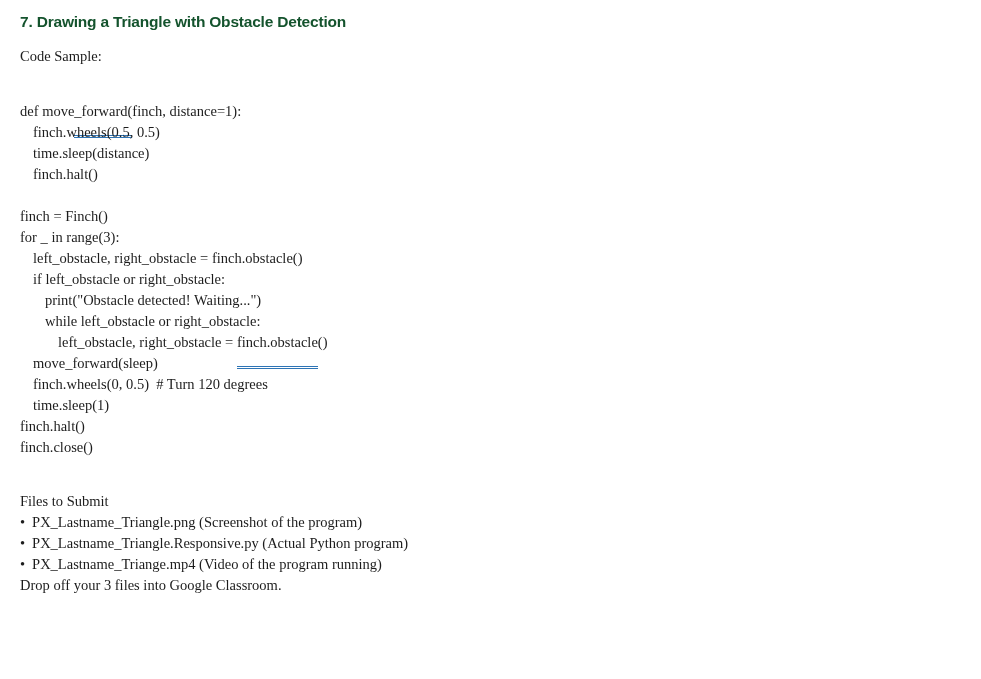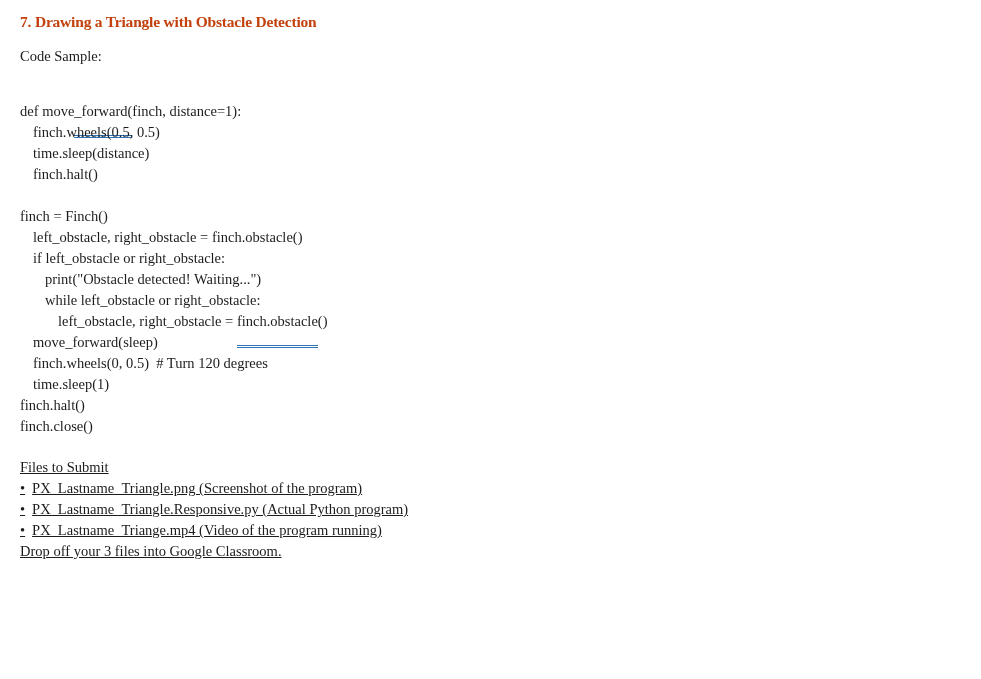--- a/index.html
+++ b/index.html
@@ -13,24 +13,24 @@
     box-sizing: border-box;
     width: 981px;
     height: 679px;
     padding: 11px 0 0 20px;
     overflow: hidden;
     font-family: "Liberation Serif", "DejaVu Serif", serif;
     font-size: 14.5px;
     color: #1c1c1c;
   }
   .doc-heading {
-    font-family: Liberation Serif, serif;
+    font-family: Liberation Sans, sans-serif;
     font-size: 15.5px;
     font-weight: bold;
-    color: #c2410c;
+    color: #14532d;
     line-height: 22px;
     margin: 0;
     letter-spacing: -0.2px;
     white-space: nowrap;
   }
   .para {
     line-height: 21px;
     margin: 13px 0 0 0;
     white-space: nowrap;
   }
@@ -40,21 +40,21 @@
     min-height: 21px;
     white-space: pre;
   }
   .ind-1 { padding-left: 13px; }
   .ind-2 { padding-left: 25px; }
   .ind-3 { padding-left: 38px; }
   .gram-underline {
     border-bottom: 3px double #2e74b5;
     padding-bottom: 16px;
   }
-  .files-block { margin-top: 20px; text-decoration: underline; }
+  .files-block { margin-top: 33px; }
   .file-line {
     line-height: 21px;
     min-height: 21px;
     white-space: nowrap;
   }
   .bullet { margin-right: 7px; }
 </style>
 </head>
 <body>
 
@@ -66,20 +66,21 @@
 
   <p class="para">Code Sample:</p>
 
   <div class="code-block">
     <div class="code-line"><span>def move</span><span class="gram-underline">_forward(</span><span>finch, distance=1):</span></div>
     <div class="code-line ind-1">finch.wheels(0.5, 0.5)</div>
     <div class="code-line ind-1">time.sleep(distance)</div>
     <div class="code-line ind-1">finch.halt()</div>
     <div class="code-line"></div>
     <div class="code-line">finch = Finch()</div>
+    <div class="code-line">for _ in range(3):</div>
     <div class="code-line ind-1">left_obstacle, right_obstacle = finch.obstacle()</div>
     <div class="code-line ind-1">if left_obstacle or right_obstacle:</div>
     <div class="code-line ind-2">print("Obstacle detected! Waiting...")</div>
     <div class="code-line ind-2">while left_obstacle or right_obstacle:</div>
     <div class="code-line ind-3"><span>left_obstacle, right_obstacle = </span><span class="gram-underline">finch.obstacle</span><span>()</span></div>
     <div class="code-line ind-1">move_forward(sleep)</div>
     <div class="code-line ind-1">finch.wheels(0, 0.5)  # Turn 120 degrees</div>
     <div class="code-line ind-1">time.sleep(1)</div>
     <div class="code-line">finch.halt()</div>
     <div class="code-line">finch.close()</div>

